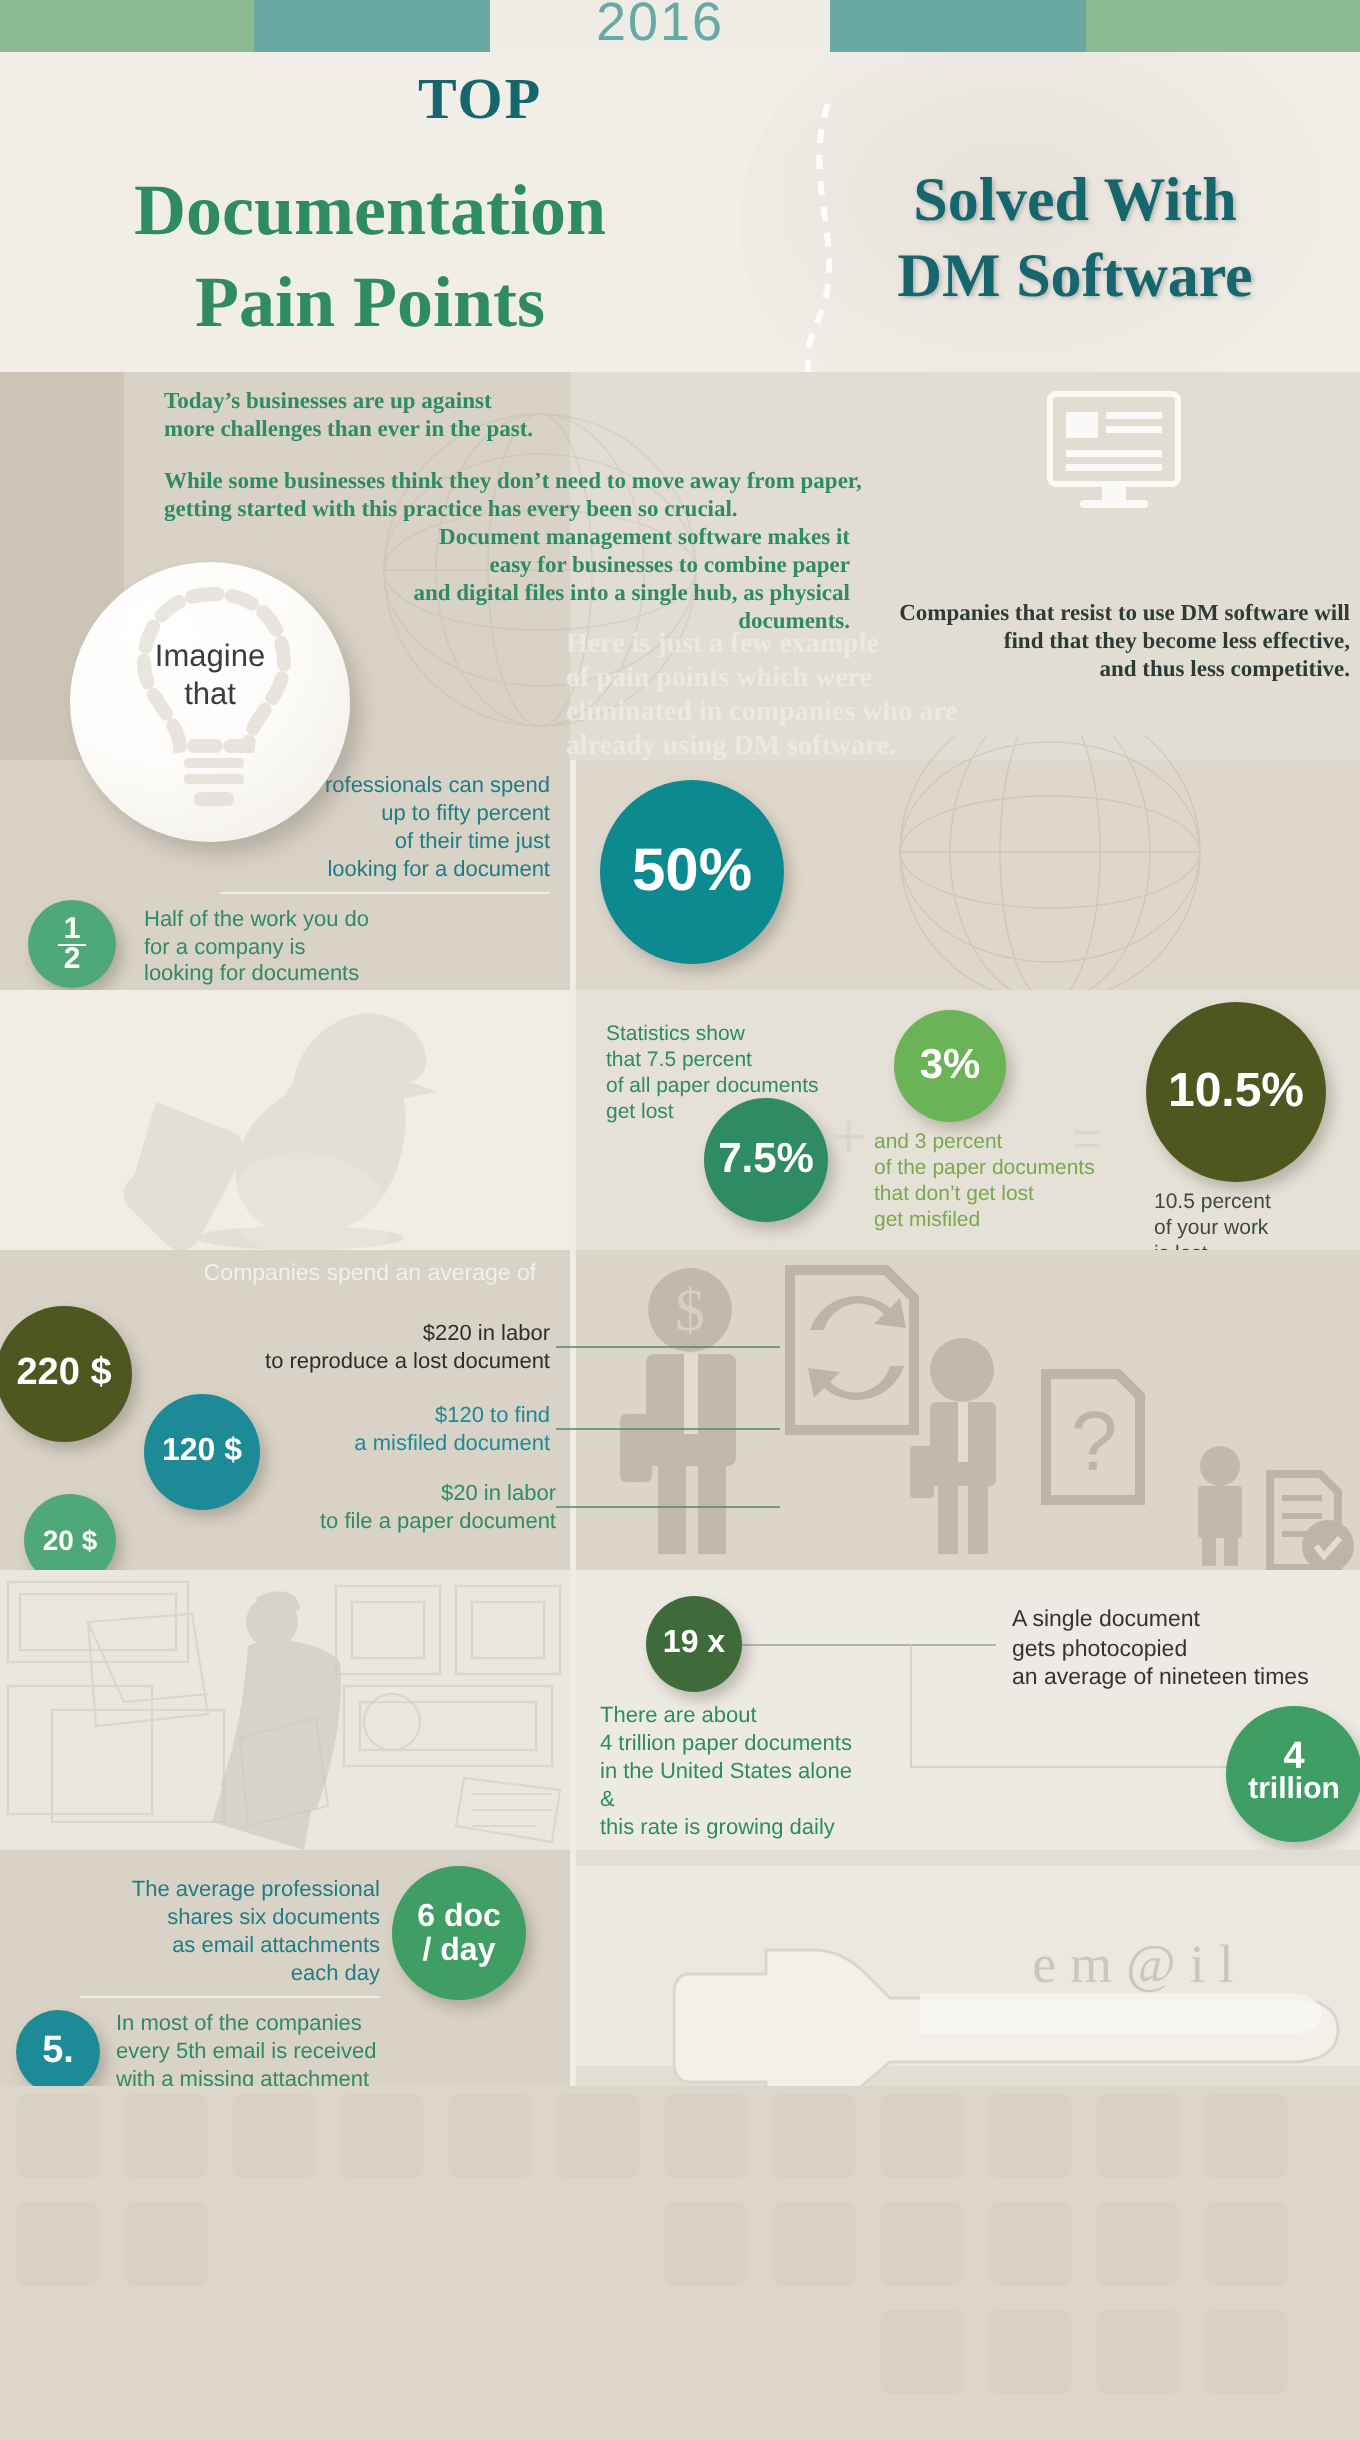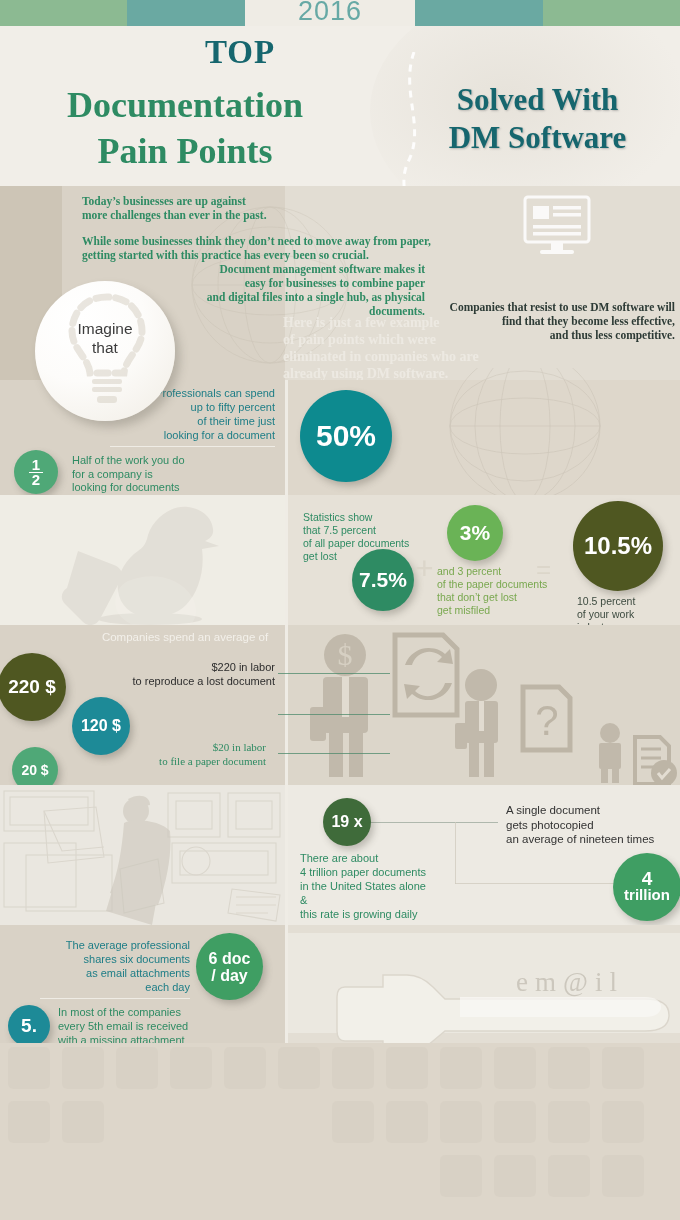--- a/index.html
+++ b/index.html
@@ -36,21 +36,21 @@
     background:
       radial-gradient(ellipse at 40% 45%, rgba(198,190,175,.30) 0%, rgba(198,190,175,0) 62%);
     opacity:.8;
   }
   .dashed-path {
     position:absolute; left:392px; top:26px; width:40px; height:165px;
   }
   .h-top {
     position:absolute; left:90px; top:8px; width:300px;
     font-family:"Liberation Serif", serif;
-    font-size:33px; font-weight:bold; color:#16666e; text-align:center;
+    font-size:29px; font-weight:bold; color:#16666e; text-align:center;
     letter-spacing:1px;
   }
   .h-line2 {
     position:absolute; left:20px; top:58px; width:330px;
     font-family:"Liberation Serif", serif;
     font-size:36px; font-weight:bold; color:#2e8b63; text-align:center;
     letter-spacing:0px;
   }
   .h-line3 {
     position:absolute; left:20px; top:104px; width:330px;
@@ -158,21 +158,21 @@
   .hdr-money {
     position:absolute; left:90px; top:6px; width:190px; text-align:center;
     color:#f3f0ea; font-size:11.5px;
   }
   .c-220 { left:-2px; top:28px; width:68px; height:68px; background:#4f5721; font-size:19px; }
   .c-120 { left:72px; top:72px; width:58px; height:58px; background:#1d8a97; font-size:16px; }
   .c-20  { left:12px; top:122px; width:46px; height:46px; background:#4fa877; font-size:14px; }
   .m-lbl { position:absolute; text-align:right; }
   #m1 { left:75px; top:35px; width:200px; color:#2d2d2d; font-size:11px; line-height:14px; }
   #m2 { left:95px; top:76px; width:180px; color:#1d8a97; font-size:11px; line-height:14px; }
-  #m3 { left:86px; top:115px; width:180px; color:#2e8b63; font-size:11px; line-height:14px;font-family:Liberation Serif, serif; }
+  #m3 { left:98px; top:115px; width:180px; color:#2e8b63; font-size:11px; line-height:14px; }
   .conn { position:absolute; height:1px; background:#4c8a6b; opacity:.75; }
 
   
   .rowcopy { position:absolute; left:0; top:785px; width:680px; height:140px; }
   .rowcopy .lpane { position:absolute; left:0; top:0; width:285px; height:140px; background:#e8e4dc; overflow:hidden; }
   .rowcopy .rpane { position:absolute; left:285px; top:0; width:395px; height:140px; background:#edeae3; }
   .rowcopy .divider { position:absolute; left:285px; top:0; width:3px; height:140px; background:#efece5; }
   .c-19 { left:323px; top:13px; width:48px; height:48px; background:#3f6b3a; font-size:16px; }
   .txt-19 { position:absolute; left:506px; top:18px; width:180px; color:#333; font-size:11.5px; line-height:14.5px; }
   .txt-4t { position:absolute; left:300px; top:66px; width:160px; color:#2e8b63; font-size:11px; line-height:14px; }
@@ -403,20 +403,22 @@
     <div class="conn" style="left:278px;top:48px;width:112px;"></div>
     <div class="conn" style="left:278px;top:89px;width:112px;"></div>
     <div class="conn" style="left:278px;top:128px;width:112px;"></div>
 
     <div class="circ c-220">220 $</div>
     <div class="circ c-120">120 $</div>
     <div class="circ c-20">20 $</div>
 
     <div class="m-lbl" id="m1" style="white-space:pre-line">$220 in labor
 to reproduce a lost document</div>
+    <div class="m-lbl" id="m2" style="white-space:pre-line">$120 to find
+a misfiled document</div>
     <div class="m-lbl" id="m3" style="white-space:pre-line">$20 in labor
 to file a paper document</div>
   </div>
 
   <div class="rowcopy">
     <div class="lpane">
       <svg class="library-img" viewBox="0 0 285 140" width="285" height="140">
         <rect width="285" height="140" fill="#e8e4dc"></rect>
         <g stroke="#b3ac9e" stroke-width="1.1" fill="none" opacity=".55">
           <rect x="4" y="6" width="90" height="40"></rect>

